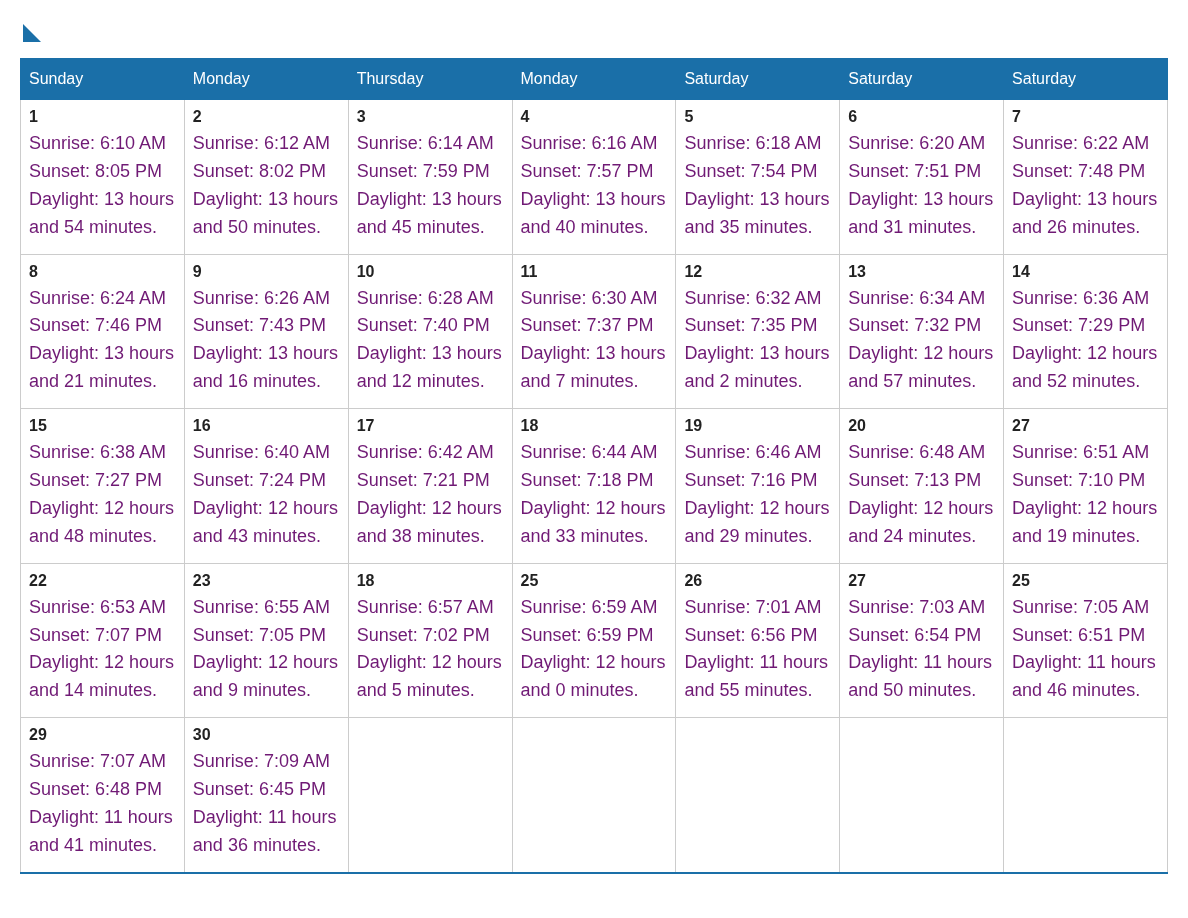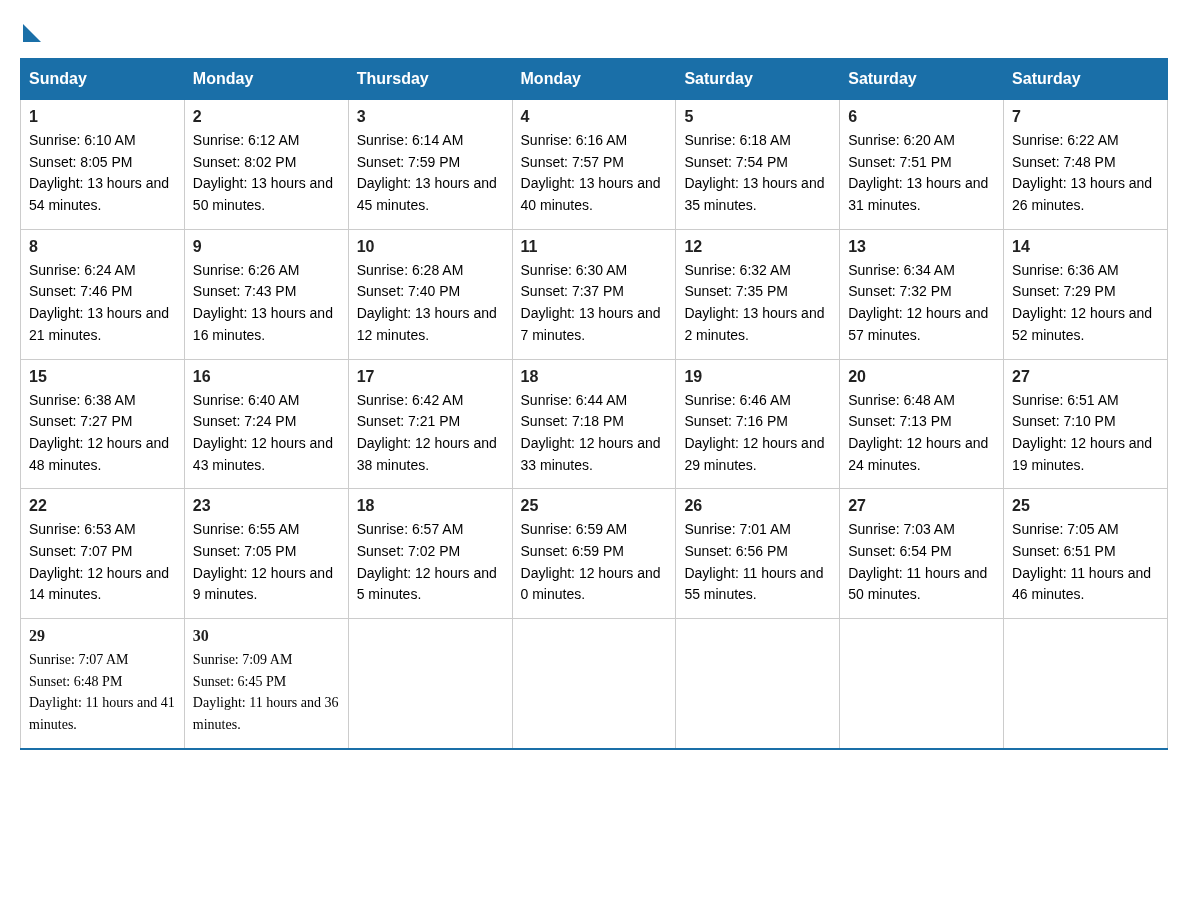--- a/index.html
+++ b/index.html
@@ -64,53 +64,52 @@
     }
     .calendar {
       width: 100%;
       border-collapse: collapse;
       border: 1px solid #aaa;
     }
     .calendar th {
       background-color: #1a6fa8;
       color: #fff;
       font-size: 16px;
-      font-weight: bold;
+      font-weight: normal;
       padding: 10px 8px;
       text-align: left;
       border: 1px solid #1a6fa8;
     }
     .calendar td {
       vertical-align: top;
       padding: 8px 8px 12px 8px;
       border: 1px solid #ccc;
       width: calc(100% / 7);
       min-height: 110px;
     }
     .day-number {
       font-size: 16px;
       font-weight: bold;
       color: #222;
       margin-bottom: 4px;
       display: block;
     }
     .day-info {
-      font-size: 14px;
-      color: #000000;
+      font-size: 18px;
+      color: #701a75;
       line-height: 1.55;
     }
     .empty-cell {
       background: #fff;
     }
     .calendar tbody tr td {
       background: #fff;
     }
     .calendar tbody tr:last-child td {
       border-bottom: 2px solid #1a6fa8;
-      font-family: Liberation Serif, serif;
     }
     .calendar thead tr th {
       border-top: 2px solid #1a6fa8;
     }
     .row-border-top td {
       border-top: 2px solid #1a6fa8;
     }
   </style>
 </head>
 <body>

